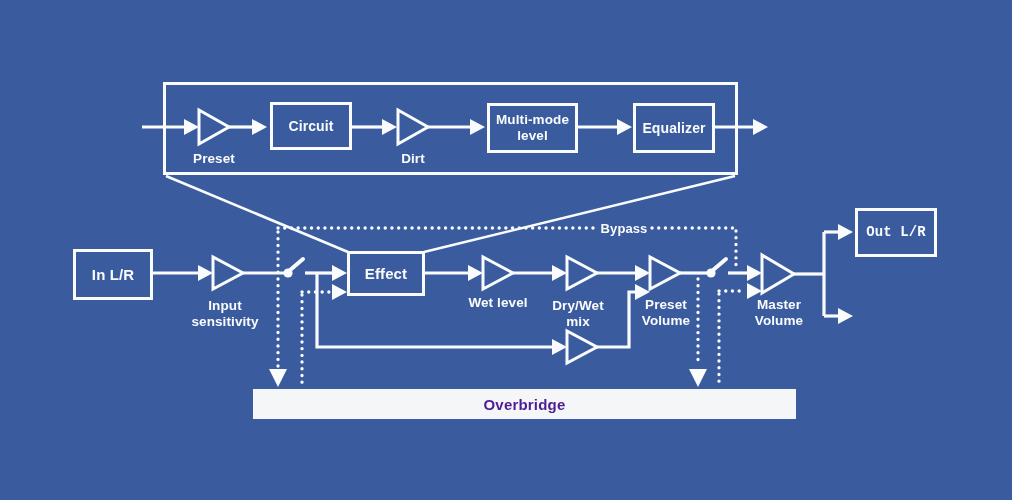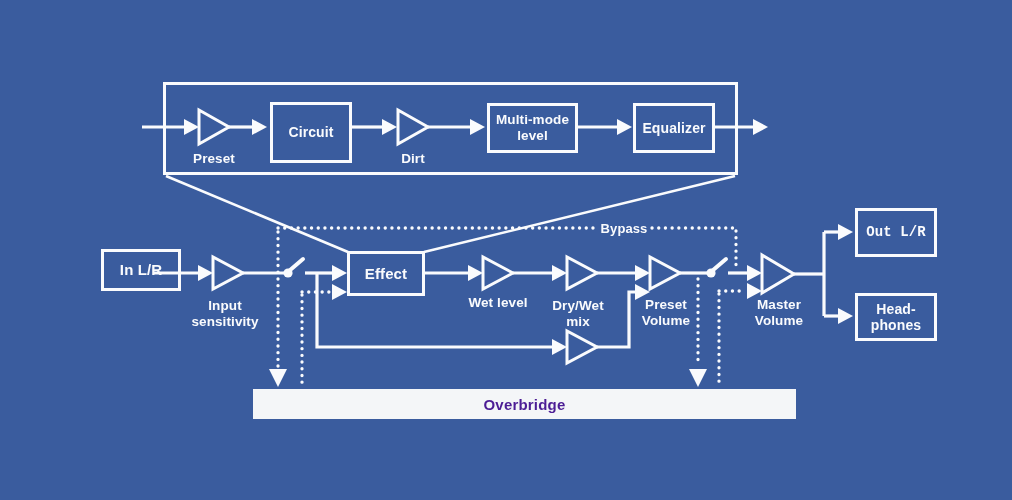--- a/index.html
+++ b/index.html
@@ -141,30 +141,28 @@
         <path d="M269,369 L287,369 L278,387 Z"></path>
         <path d="M332,284 L347,292 L332,300 Z"></path>
         <path d="M689,369 L707,369 L698,387 Z"></path>
         <path d="M747,283 L762,291 L747,299 Z"></path>
       </g>
     </g>
   </svg>
 
   <div class="box" style="left:163px;top:82px;width:575px;height:93px;"></div>
 
-  <div class="box" style="left:270px;top:102px;width:82px;height:61px;font-size:14px;">Circuit</div>
+  <div class="box" style="left:270px;top:102px;width:82px;height:48px;font-size:14px;">Circuit</div>
   <div class="box" style="left:487px;top:103px;width:91px;height:50px;font-size:13.5px;">Multi-mode
 level</div>
   <div class="box" style="left:633px;top:103px;width:82px;height:50px;font-size:14px;">Equalizer</div>
 
-  <div class="box" style="left:73px;top:249px;width:80px;height:42px;font-size:15px;margin-left:28px;">In L/R</div>
+  <div class="box" style="left:73px;top:249px;width:80px;height:51px;font-size:15px;">In L/R</div>
   <div class="box" style="left:347px;top:251px;width:78px;height:45px;font-size:15px;">Effect</div>
   <div class="box" style="left:855px;top:208px;width:82px;height:49px;font-size:14px;font-family:Liberation Mono, monospace;">Out L/R</div>
-  <div class="box" style="left:855px;top:293px;width:82px;height:48px;font-size:14px;">Head-
-phones</div>
 
   <div class="lbl" style="left:214px;top:151px;">Preset</div>
   <div class="lbl" style="left:413px;top:151px;">Dirt</div>
   <div class="lbl" style="left:225px;top:298px;">Input
 sensitivity</div>
   <div class="lbl" style="left:498px;top:295px;">Wet level</div>
   <div class="lbl" style="left:578px;top:298px;">Dry/Wet
 mix</div>
   <div class="lbl" style="left:666px;top:297px;">Preset
 Volume</div>

